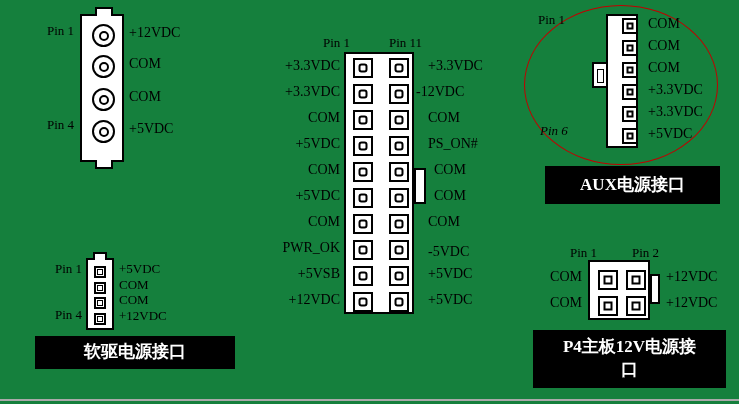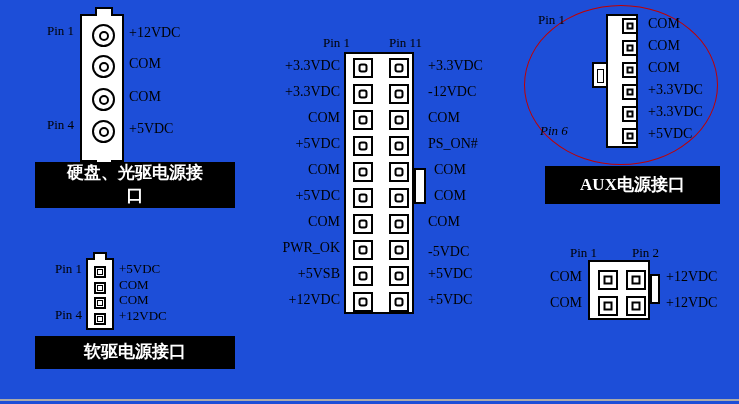--- a/index.html
+++ b/index.html
@@ -1,18 +1,18 @@
 <!DOCTYPE html>
 <html><head>
 <meta charset="utf-8">
 <style>
   * { margin:0; padding:0; box-sizing:border-box; }
   html,body { background:#fff; }
   body { font-family:"Liberation Serif","DejaVu Serif",serif; color:#000; }
-  .canvas { position:relative; width:739px; height:404px; background:#1d4ed8; overflow:hidden; }
+  .canvas { position:relative; width:739px; height:404px; background:#15803d; overflow:hidden; }
 
   .lbl { position:absolute; font-size:14px; line-height:1.1; white-space:nowrap; }
   .lbl.small { font-size:13px; }
   .r { text-align:right; }
 
   .box { position:absolute; border:2px solid #000; background:#fff; }
 
   .caption { position:absolute; background:#000; color:#fff; display:flex;
              align-items:center; justify-content:center; text-align:center;
              font-weight:bold; font-size:17px; line-height:1.35; }
@@ -50,23 +50,20 @@
     <div class="mpin" style="left:10px; top:39px;"></div>
     <div class="mpin" style="left:10px; top:72px;"></div>
     <div class="mpin" style="left:10px; top:104px;"></div>
   </div>
   <span class="lbl small r" style="left:32px; top:24px; width:42px;">Pin 1</span>
   <span class="lbl small r" style="left:32px; top:118px; width:42px;">Pin 4</span>
   <span class="lbl" style="left:129px; top:25px;">+12VDC</span>
   <span class="lbl" style="left:129px; top:56px;">COM</span>
   <span class="lbl" style="left:129px; top:89px;">COM</span>
   <span class="lbl" style="left:129px; top:121px;">+5VDC</span>
-  <div class="caption" style="left:35px; top:162px; width:200px; height:46px;">
-    <span style="width:150px;">硬盘、光驱电源接口</span>
-  </div>
 
   <div class="box" style="left:86px; top:258px; width:28px; height:72px;">
     <div class="tab" style="left:5px; top:-8px; width:14px; height:8px; border-bottom:none;"></div>
     <div class="sqpin fpin" style="left:6px; top:6px;"></div>
     <div class="sqpin fpin" style="left:6px; top:22px;"></div>
     <div class="sqpin fpin" style="left:6px; top:37px;"></div>
     <div class="sqpin fpin" style="left:6px; top:53px;"></div>
   </div>
   <span class="lbl small r" style="left:40px; top:262px; width:42px;">Pin 1</span>
   <span class="lbl small r" style="left:40px; top:308px; width:42px;">Pin 4</span>
@@ -110,21 +107,21 @@
   <span class="lbl r" style="left:266px; top:110px; width:74px;">COM</span>
   <span class="lbl r" style="left:266px; top:136px; width:74px;">+5VDC</span>
   <span class="lbl r" style="left:266px; top:162px; width:74px;">COM</span>
   <span class="lbl r" style="left:266px; top:188px; width:74px;">+5VDC</span>
   <span class="lbl r" style="left:266px; top:214px; width:74px;">COM</span>
   <span class="lbl r" style="left:266px; top:240px; width:74px;">PWR_OK</span>
   <span class="lbl r" style="left:266px; top:266px; width:74px;">+5VSB</span>
   <span class="lbl r" style="left:266px; top:292px; width:74px;">+12VDC</span>
 
   <span class="lbl" style="left:428px; top:58px;">+3.3VDC</span>
-  <span class="lbl" style="left:428px; top:84px;">-12VDC</span>
+  <span class="lbl" style="left:416px; top:84px;">-12VDC</span>
   <span class="lbl" style="left:428px; top:110px;">COM</span>
   <span class="lbl" style="left:428px; top:136px;">PS_ON#</span>
   <span class="lbl" style="left:434px; top:162px;">COM</span>
   <span class="lbl" style="left:434px; top:188px;">COM</span>
   <span class="lbl" style="left:428px; top:214px;">COM</span>
   <span class="lbl" style="left:428px; top:244px;">-5VDC</span>
   <span class="lbl" style="left:428px; top:266px;">+5VDC</span>
   <span class="lbl" style="left:428px; top:292px;">+5VDC</span>
 
 
@@ -164,16 +161,19 @@
     <div class="sqpin ppin" style="left:8px;  top:34px;"></div>
     <div class="sqpin ppin" style="left:36px; top:34px;"></div>
   </div>
   <div class="box" style="left:650px; top:274px; width:10px; height:30px;"></div>
 
   <span class="lbl r" style="left:530px; top:269px; width:52px;">COM</span>
   <span class="lbl r" style="left:530px; top:295px; width:52px;">COM</span>
   <span class="lbl" style="left:666px; top:269px;">+12VDC</span>
   <span class="lbl" style="left:666px; top:295px;">+12VDC</span>
 
+  <div class="caption" style="left:533px; top:330px; width:193px; height:58px;">
+    <span style="width:142px;">P4主板12V电源接口</span>
+  </div>
 
   <div style="position:absolute; left:0; top:399px; width:739px; height:2px; background:#aaa;"></div>
 
 </div>
 
 </body></html>

